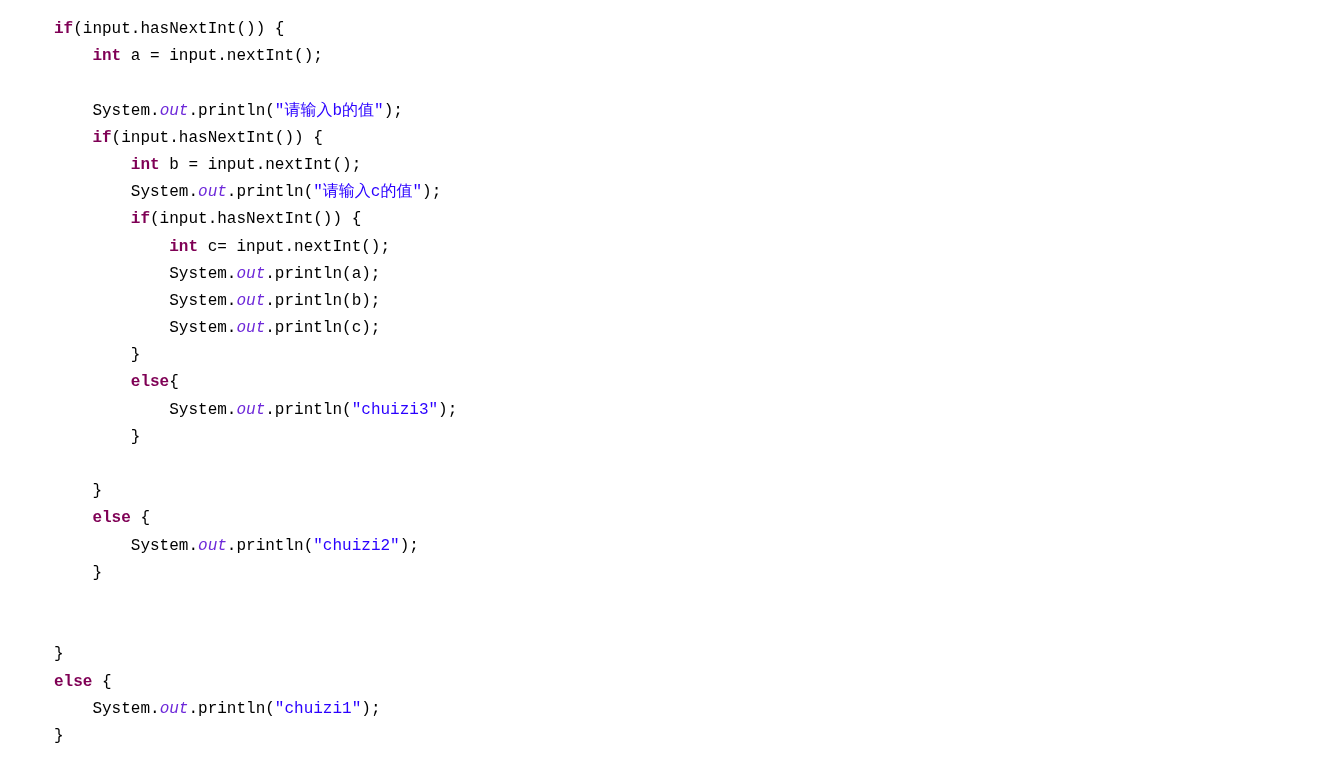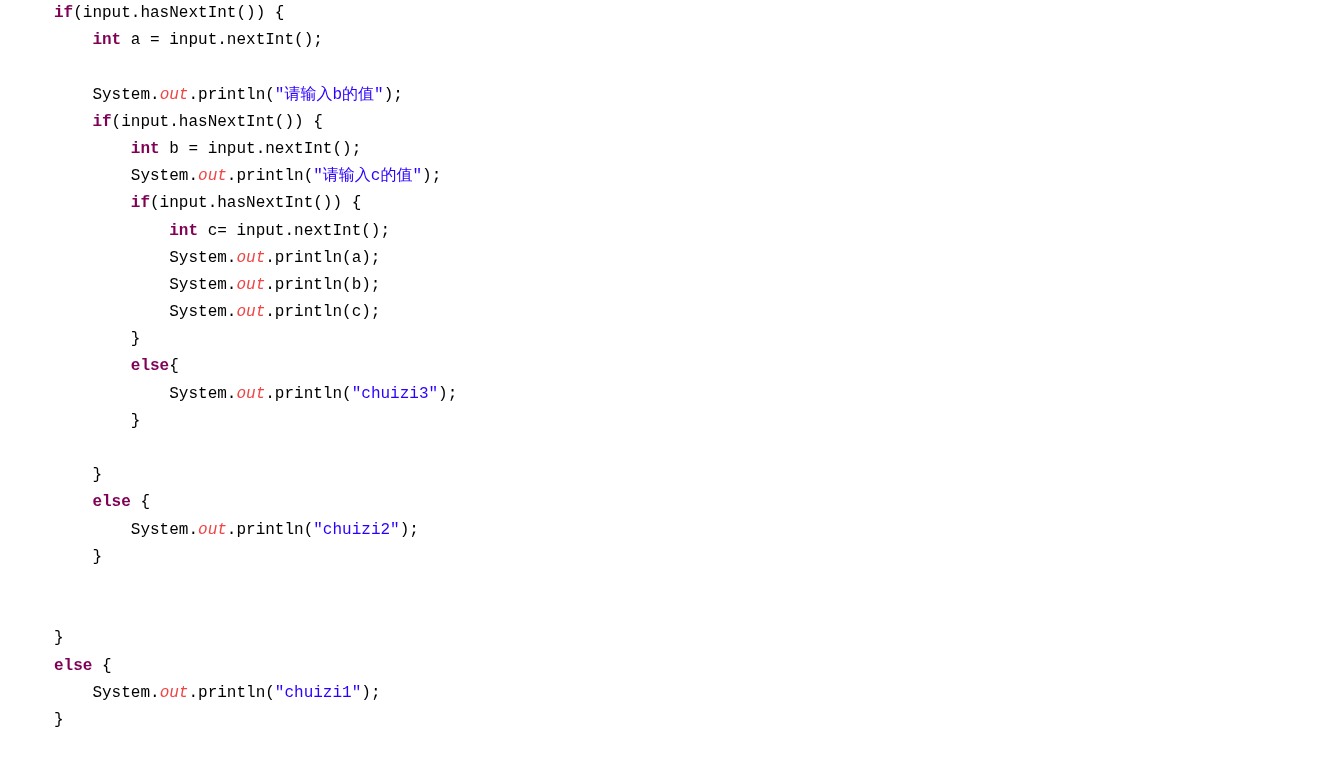--- a/index.html
+++ b/index.html
@@ -5,25 +5,25 @@
   body {
     background: #ffffff;
     margin: 0;
     padding: 0;
     font-family: Consolas, "Courier New", monospace;
     font-size: 16px;
     line-height: 1.7;
     color: #000000;
   }
   .code-block {
-    padding: 0 0 0 54px;
+    padding: 16px 0 0 54px;
     white-space: pre;
   }
   .kw { color: #7f0055; font-weight: bold; }
-  .field { color: #ef4444; font-style: italic; margin-top: 42px; }
+  .field { color: #6d28d9; font-style: italic; margin-top: 42px; }
   .str { color: #2a00ff; }
   .plain { color: #000000; }
 </style>
 </head>
 <body>
 
 <div class="code-block"><span class="kw">if</span><span class="plain">(input.hasNextInt()) {
     </span><span class="kw">int</span><span class="plain"> a = input.nextInt();
 
     System.</span><span class="field">out</span><span class="plain">.println(</span><span class="str">"请输入b的值"</span><span class="plain">);

